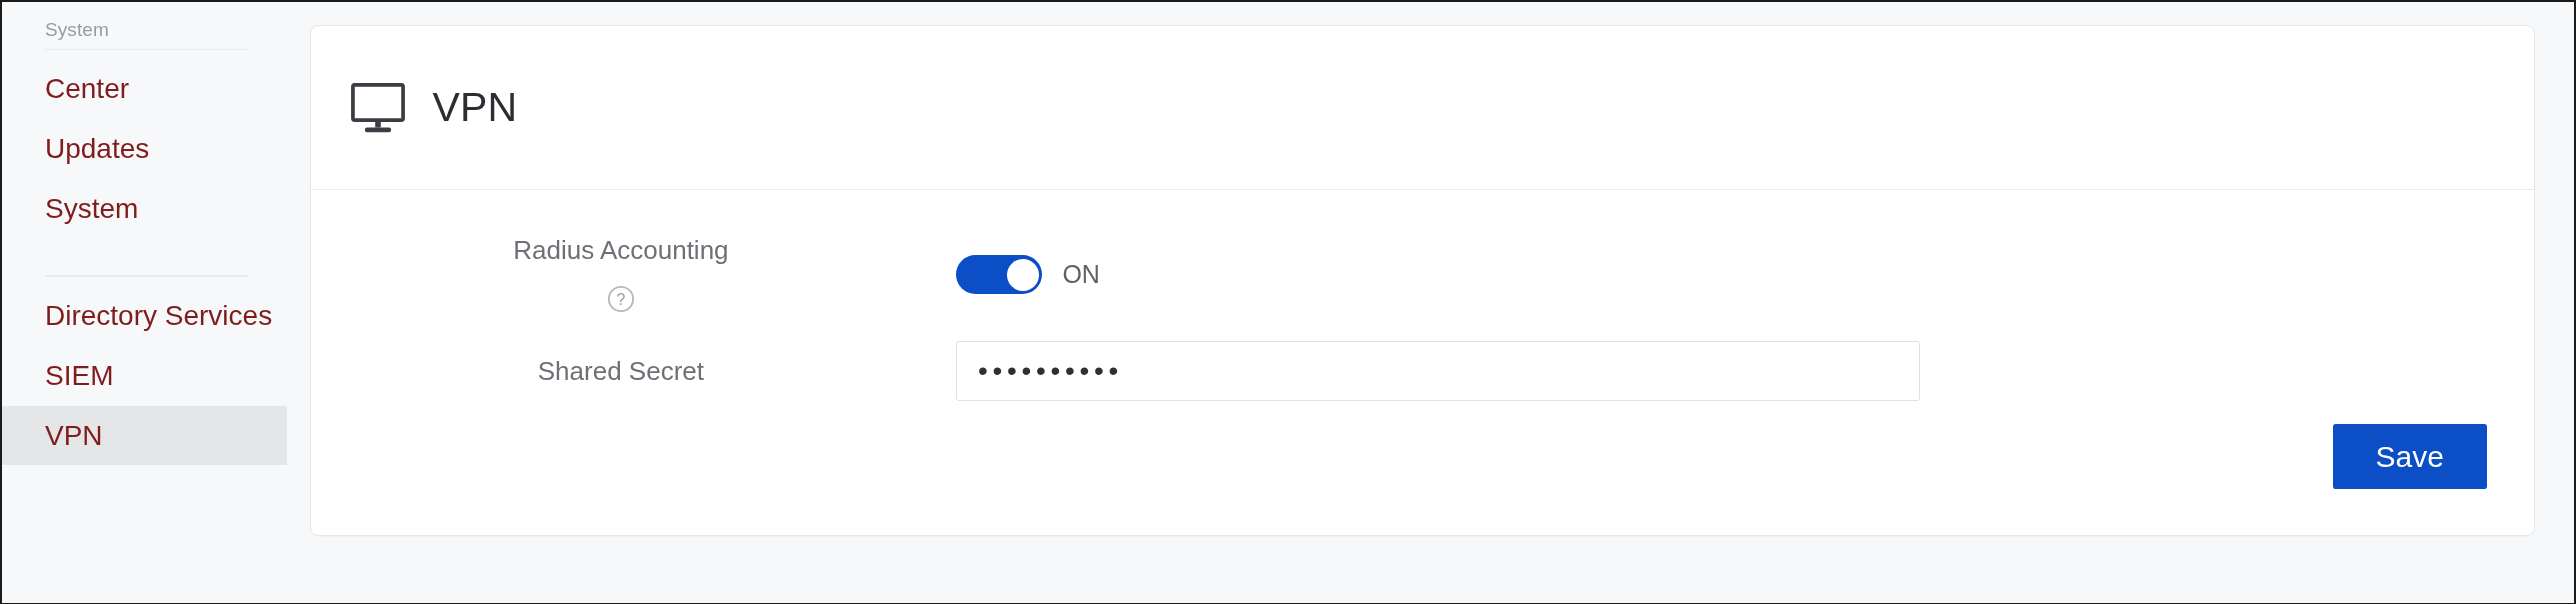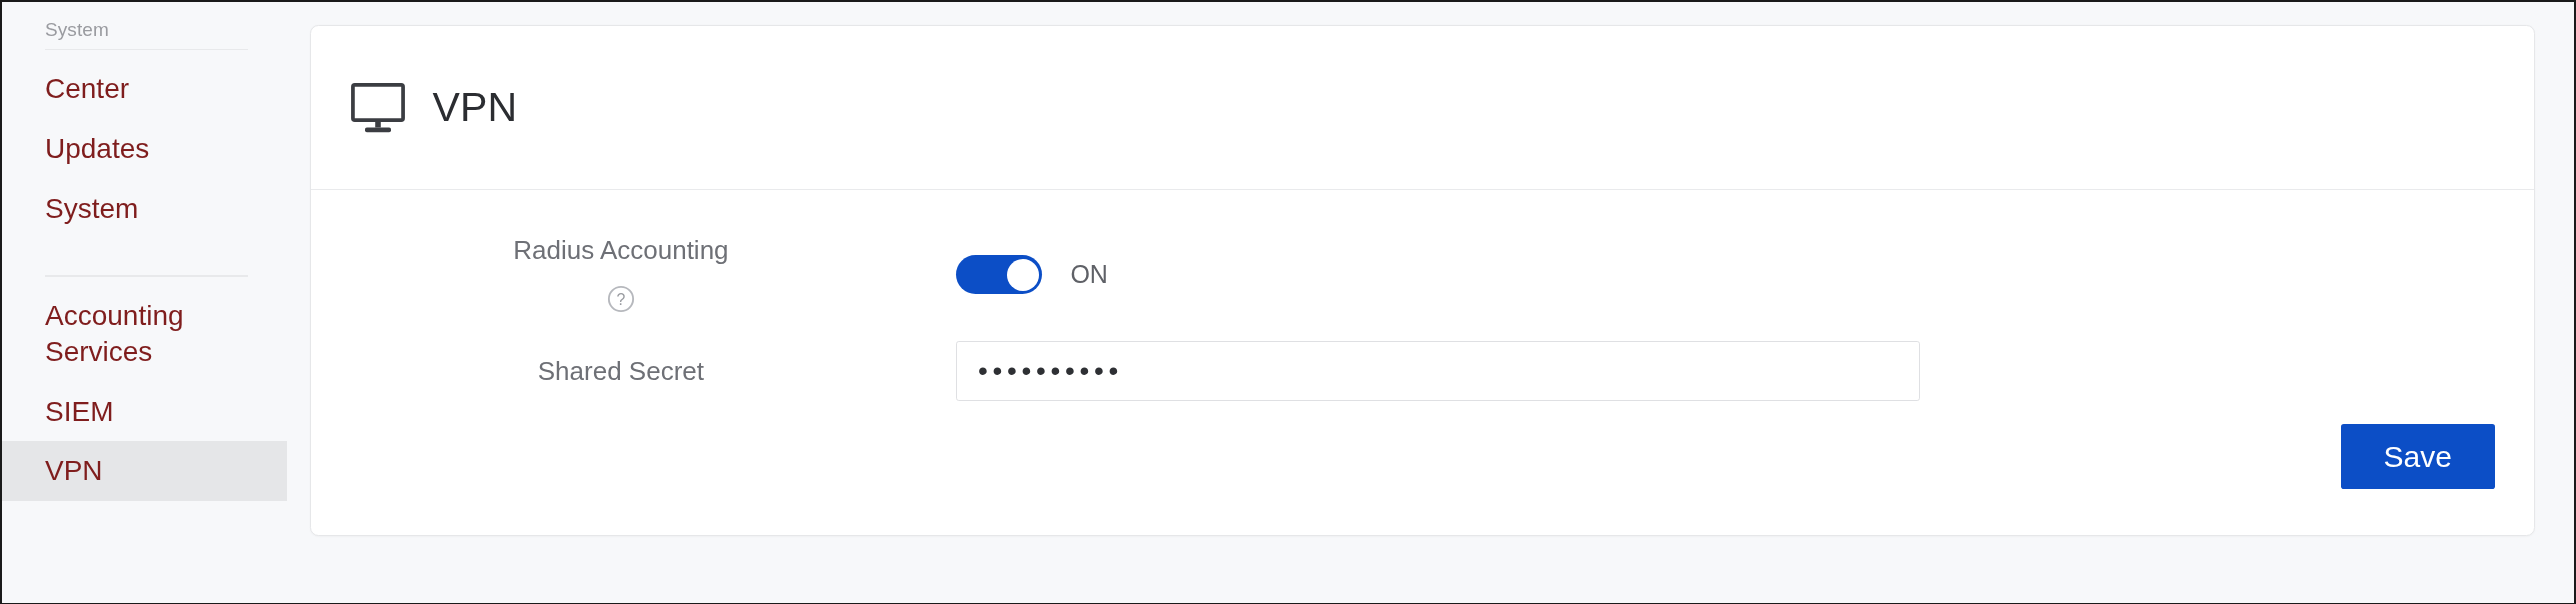--- a/index.html
+++ b/index.html
@@ -158,21 +158,21 @@
     top: 3.7px;
     right: 3.7px;
     width: 32px;
     height: 32px;
     border-radius: 50%;
     background: #ffffff;
   }
   .toggle-state {
     font-size: 25px;
     color: #5f6167;
-    margin-left: 28px;
+    margin-left: 20px;
   }
 
   
   .text-input {
     width: 964px;
     height: 60px;
     border: 1.9px solid #dfe0e3;
     border-radius: 2.8px;
     background: #ffffff;
     box-sizing: border-box;
@@ -181,21 +181,21 @@
     padding-left: 20.6px;
     font-size: 28px;
     color: #2e3034;
     letter-spacing: 4.7px;
     font-family: "Liberation Sans", sans-serif;
   }
 
   
   .footer-row {
     position: absolute;
-    right: 39px;
+    right: 47px;
     bottom: 45px;
   }
   .save-button {
     background: #0c4ec6;
     color: #ffffff;
     font-size: 30px;
     border: none;
     border-radius: 2.8px;
     padding: 0 43px;
     height: 65px;
@@ -226,21 +226,21 @@
         <span>System</span>
       </div>
     </div>
 
     <div class="nav-gap"></div>
 
     <div class="nav-section">
       <div class="section-rule"></div>
 
       <div class="nav-item first">
-        <span>Accounting Services</span>
+        <span>Directory Services</span>
       </div>
       <div class="nav-item">
         <span>SIEM</span>
       </div>
       <div class="nav-item selected">
         <span>VPN</span>
       </div>
     </div>
 
   </nav>

